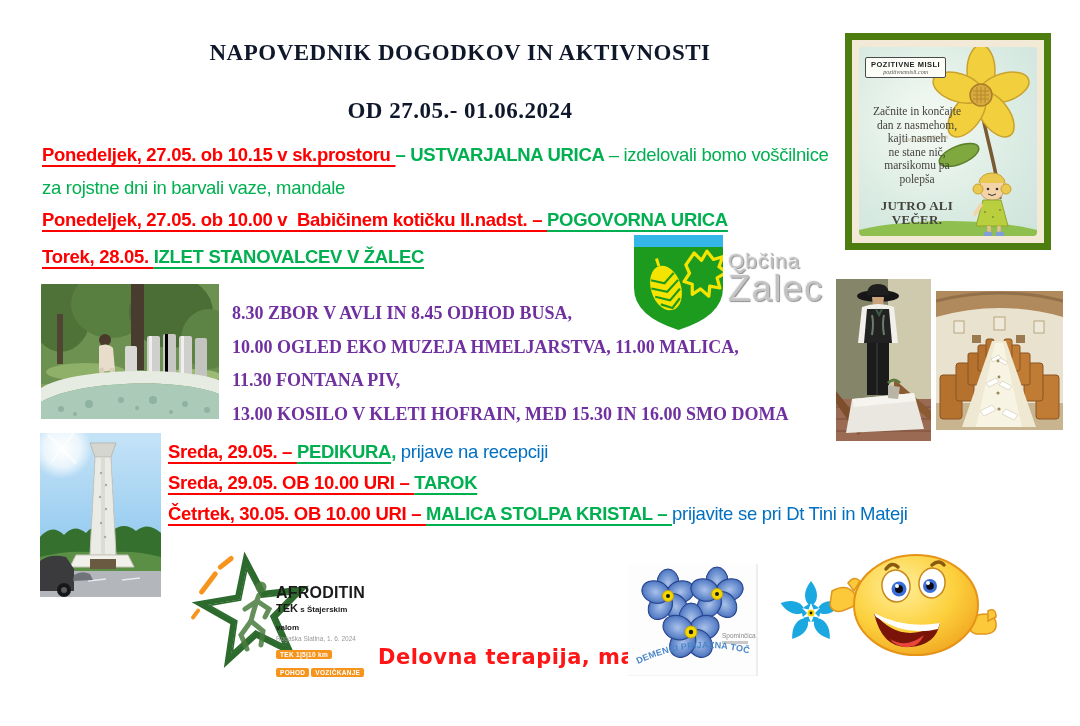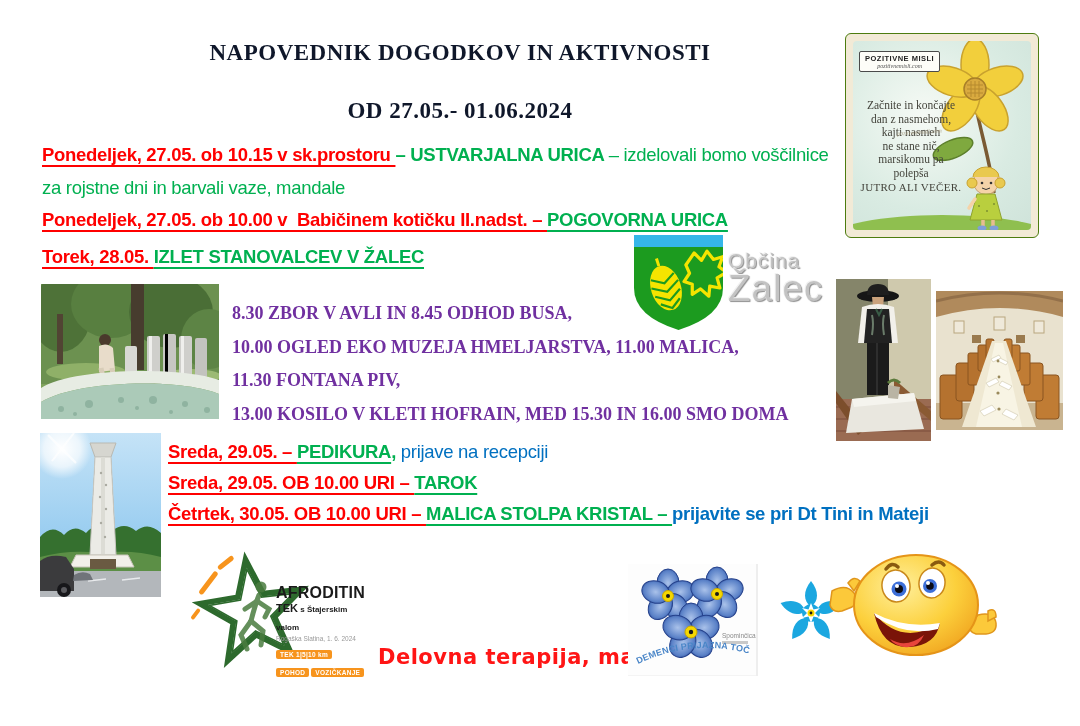--- a/index.html
+++ b/index.html
@@ -11,36 +11,36 @@
          font-family:"Liberation Serif",serif;font-weight:bold;font-size:23px;letter-spacing:.5px;}
   
   .eline{font-size:18.5px;letter-spacing:-0.3px;white-space:nowrap;line-height:31px;}
   .eline span{white-space:pre-wrap;}
   .wrapblock{white-space:normal;width:800px;}
   .red-u{color:#ff0000;font-weight:bold;text-decoration:underline;text-decoration-thickness:2px;text-underline-offset:4px;}
   .grn-b-u{color:#00b050;font-weight:bold;text-decoration:underline;text-decoration-thickness:2px;text-underline-offset:4px;}
   .grn-b{color:#00b050;font-weight:bold;}
   .grn{color:#00b050;}
   .blu{color:#0070c0;}
-  .blu-b{color:#0070c0;font-weight:bold;}
+  .blu-b{color:#0070c0;font-weight:normal;}
   
   .purple-line{font-family:"Liberation Serif",serif;font-weight:bold;color:#7030a0;
                font-size:18px;line-height:33.5px;white-space:nowrap;}
   
   #quote-card{left:845px;top:33px;width:192px;height:203px;background:#f2ead6;
-              border:1px solid #4d7c0f;border-radius:6px;}
+              border:7px solid #4d7c0f;border-radius:0;}
   #quote-inner{position:absolute;left:7px;top:7px;right:7px;bottom:7px;border-radius:4px;
                background:radial-gradient(circle at 40% 40%, #f6faf5 0%, #d9ebe2 60%, #cfe3da 100%);overflow:hidden;}
   #quote-badge{position:absolute;left:6px;top:10px;background:#fdfdf8;border:1px solid #4a4a4a;
                border-radius:2px;padding:2px 5px;text-align:center;}
   #quote-badge .b1{font-size:7.5px;font-weight:bold;letter-spacing:.5px;color:#222;}
   #quote-badge .b2{font-size:6px;font-style:italic;color:#555;font-family:"Liberation Serif",serif;}
   #quote-text{position:absolute;left:2px;top:58px;width:112px;text-align:center;
               font-family:"Liberation Serif",serif;color:#44443c;font-size:11.5px;line-height:13.5px;}
-  #quote-final{font-size:11px;font-weight:normal;letter-spacing:.3px;margin-top:1px;}
+  #quote-final{font-size:13px;font-weight:bold;letter-spacing:.3px;margin-top:13px;}
   #quote-watermark{position:absolute;left:44px;top:88px;font-size:6px;font-style:italic;
                    color:#a89f86;transform:rotate(-4deg);font-family:"Liberation Serif",serif;}
   
   #zalec-text{left:728px;top:250px;color:#c3c3c3;
               text-shadow:-1px -1px 0 #f2f2f2,1px 1px 1px #8f8f8f;letter-spacing:1px;}
   #zalec-text .z-small{font-size:21px;line-height:21px;}
   #zalec-text .z-big{font-size:37px;line-height:36px;}
   
   .afro-name{font-size:16px;font-weight:800;color:#1a1a1a;line-height:11px;letter-spacing:.2px;}
   .afro-tek{font-size:11px;font-weight:800;color:#1a1a1a;line-height:12px;}

